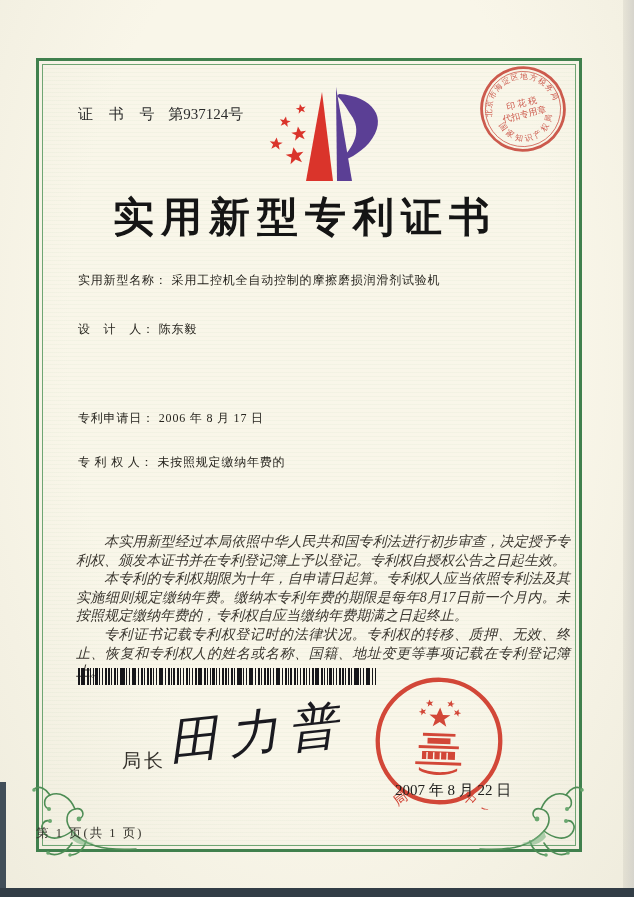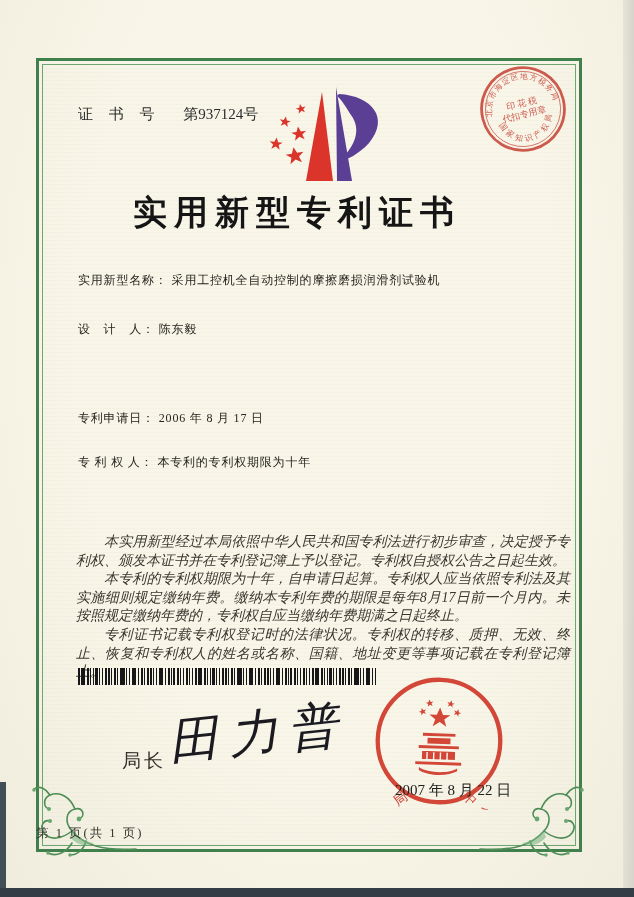--- a/index.html
+++ b/index.html
@@ -20,26 +20,26 @@
   .frame{position:absolute;left:36px;top:58px;width:546px;height:794px;
     border:3px solid #40804d;box-sizing:border-box;}
   .frame-inner{position:absolute;inset:3px;border:1px solid #6fa573;
     background:repeating-linear-gradient(0deg,rgba(120,175,125,0.05) 0 1px,transparent 1px 4px);}
 
   .ornament{position:absolute;z-index:3;}
   .ornament.left{left:26px;top:783px;}
   .ornament.right{left:478px;top:783px;}
 
   .cert-no{position:absolute;left:78px;top:105px;font-size:15px;color:#2b2b2b;z-index:4;}
-  .cert-no .lbl{letter-spacing:6px;margin-right:19px;text-align:right;}
+  .cert-no .lbl{letter-spacing:6px;margin-right:4px;text-align:right;}
 
   .logo{position:absolute;left:256px;top:84px;z-index:4;}
 
   .title{position:absolute;left:36px;top:190px;width:522px;text-align:center;
-    font-size:34px;font-weight:700;letter-spacing:7px;color:#151515;z-index:4;}
+    font-size:41px;font-weight:700;letter-spacing:7px;color:#151515;z-index:4;padding-left:8px;}
 
   .field{position:absolute;left:78px;width:470px;font-size:12px;color:#27251f;
     letter-spacing:0.8px;white-space:nowrap;z-index:4;}
   .field .flabel{margin-right:4px;}
   .f0{top:272px}.f1{top:321px}.f2{top:368px}.f3{top:410px}.f4{top:454px}.f5{top:495px}
 
   .body-text{position:absolute;left:76px;top:533px;width:494px;font-size:14px;
     line-height:18.6px;color:#3a362f;text-align:justify;z-index:4;}
   .body-text p{margin:0;text-indent:2em;font-style:italic;}
 
@@ -145,21 +145,21 @@
     <div class="field f0">
       <span class="flabel">实用新型名称：</span><span class="fvalue">采用工控机全自动控制的摩擦磨损润滑剂试验机</span>
     </div>
     <div class="field f1">
       <span class="flabel">设　计　人：</span><span class="fvalue">陈东毅</span>
     </div>
     <div class="field f3">
       <span class="flabel">专利申请日：</span><span class="fvalue">2006 年 8 月 17 日</span>
     </div>
     <div class="field f4">
-      <span class="flabel">专 利 权 人：</span><span class="fvalue">本专利的专利权期限为十年</span>
+      <span class="flabel">专 利 权 人：</span><span class="fvalue">未按照规定缴纳年费的</span>
     </div>
 
     <div class="body-text">
       <p>本实用新型经过本局依照中华人民共和国专利法进行初步审查，决定授予专利权、颁发本证书并在专利登记簿上予以登记。专利权自授权公告之日起生效。</p>
       <p>本专利的专利权期限为十年，自申请日起算。专利权人应当依照专利法及其实施细则规定缴纳年费。缴纳本专利年费的期限是每年8月17日前一个月内。未按照规定缴纳年费的，专利权自应当缴纳年费期满之日起终止。</p>
       <p>专利证书记载专利权登记时的法律状况。专利权的转移、质押、无效、终止、恢复和专利权人的姓名或名称、国籍、地址变更等事项记载在专利登记簿上。</p>
     </div>
 
     <div class="barcode"></div>
 

